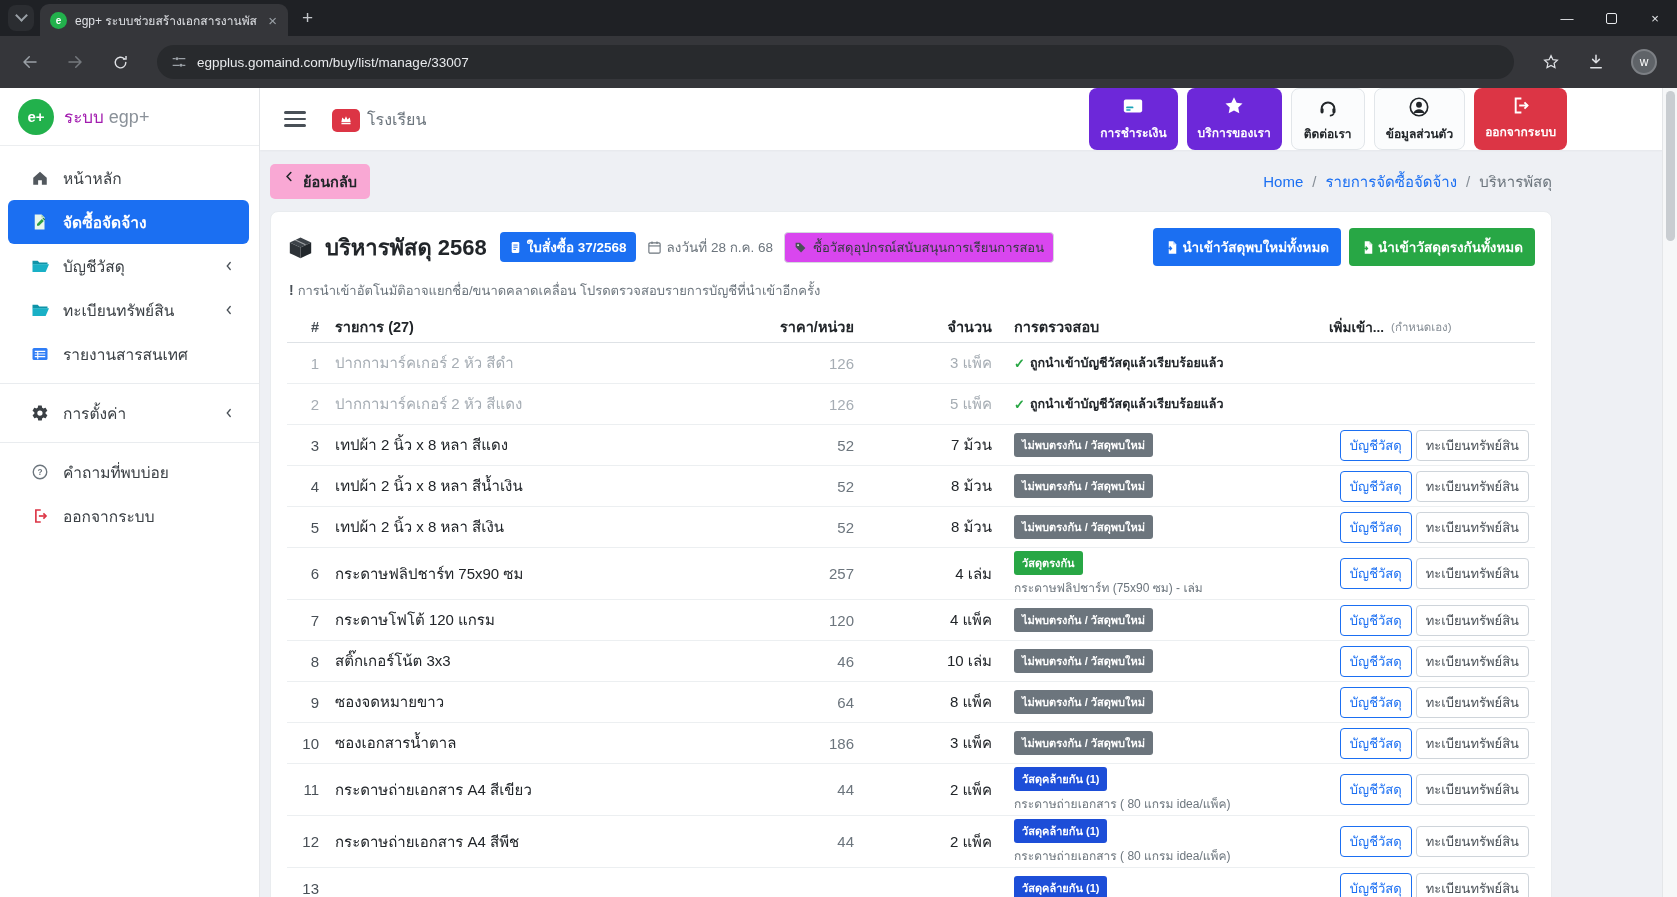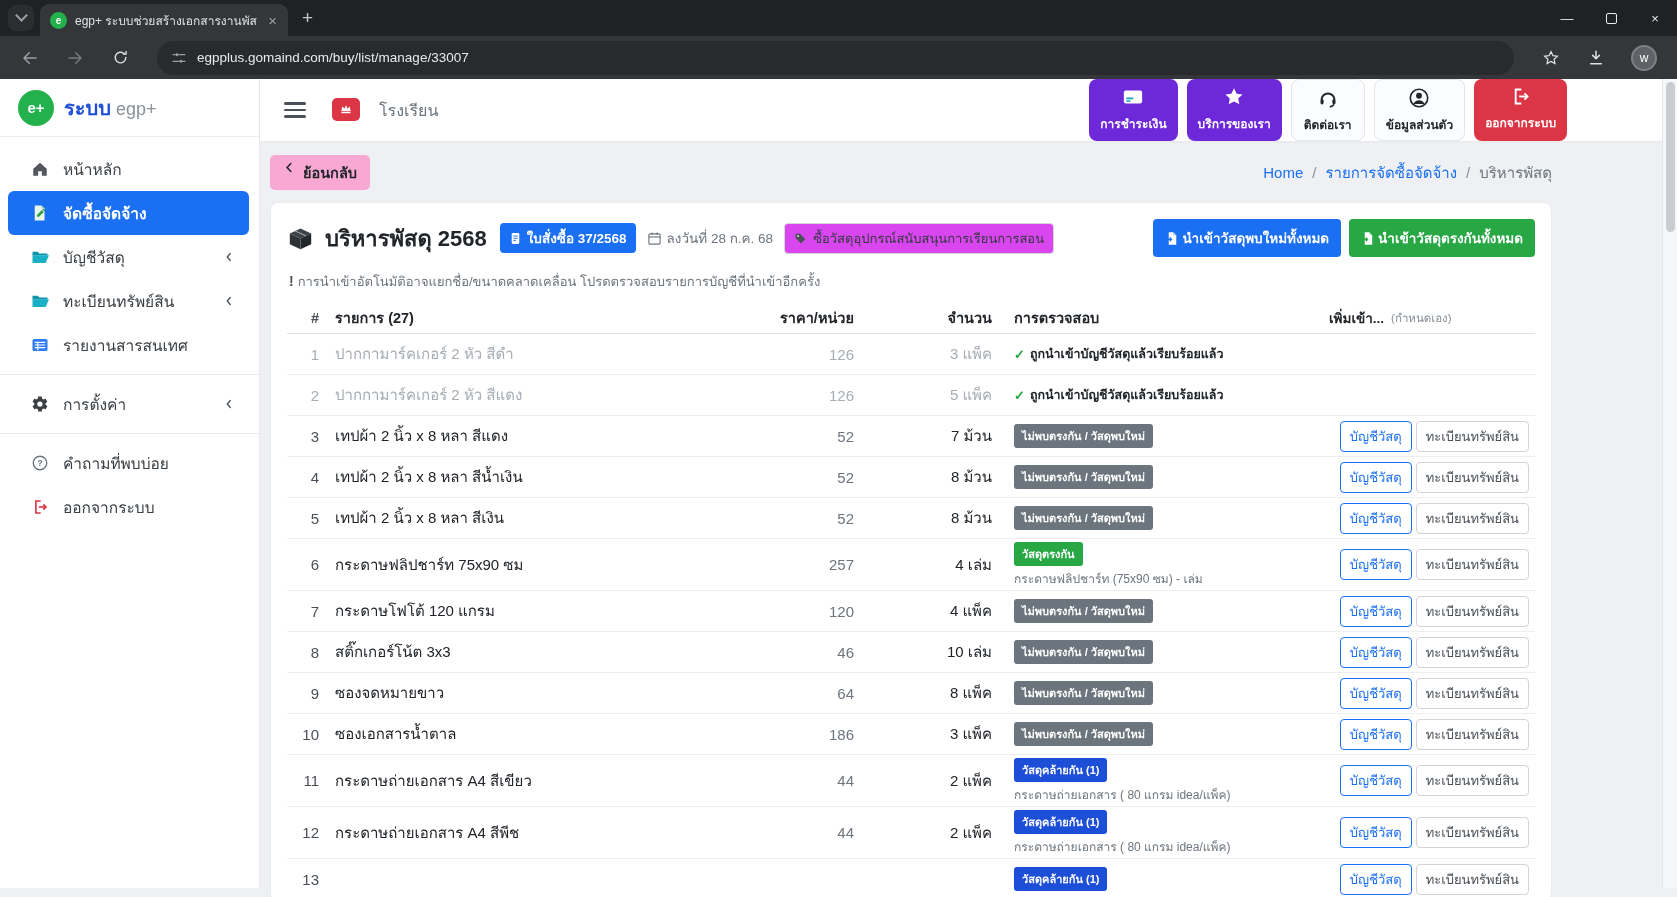--- a/index.html
+++ b/index.html
@@ -18,50 +18,50 @@
   .favicon { width:17px; height:17px; border-radius:50%; background:#22b14c; color:#fff; font-size:10px;
     font-weight:bold; display:flex; align-items:center; justify-content:center; flex:none; }
   .tab-title { font-size:12px; white-space:nowrap; overflow:hidden; flex:1; color:#dfe1e5; }
   .tab-close { color:#9aa0a6; font-size:15px; padding:0 3px; }
   .new-tab { color:#c3c6ca; font-size:19px; padding:0 14px; align-self:center; }
   .win-controls { margin-left:auto; display:flex; align-self:center; }
   .win-btn { width:44px; height:30px; display:flex; align-items:center; justify-content:center;
     color:#e8eaed; font-size:13px; }
   .win-max { width:11px; height:11px; border:1.5px solid #e8eaed; border-radius:2px; }
 
-  .toolbar { height:43px; background:#35363a; display:flex; align-items:center; padding:0 14px; gap:13px; }
+  .toolbar { height:52px; background:#35363a; display:flex; align-items:center; padding:0 14px; gap:13px; }
   .nav-ic { width:32px; height:32px; display:flex; align-items:center; justify-content:center; }
   .url-pill { flex:1; height:34px; background:#282a2d; border-radius:17px; margin:0 8px; display:flex;
     align-items:center; padding:0 14px; gap:10px; }
   .url-text { color:#e8eaed; font-size:13.5px; }
   .avatar { width:26px; height:26px; border-radius:50%; background:#5f6368; color:#fff; font-size:12px;
     display:flex; align-items:center; justify-content:center; margin:0 6px; border:2px solid #7d8085; }
 
   
   .app { display:flex; height:809px; position:relative; }
   .sidebar { width:260px; background:#fff; border-right:1px solid #e6e8eb; flex:none; }
   .brand { height:58px; display:flex; align-items:center; gap:10px; padding:0 18px; border-bottom:1px solid #eceef0; }
   .brand-circle { width:36px; height:36px; border-radius:50%; background:#22b14c; color:#fff; font-weight:bold;
     font-size:15px; display:flex; align-items:center; justify-content:center; }
-  .brand-bold { font-size:20px; font-weight:bold; color:#1d4ed8; }
+  .brand-bold { font-size:17px; font-weight:normal; color:#a21caf; }
   .brand-light { font-size:18px; color:#8a9199; margin-left:5px; }
   .side-menu { padding-top:10px; }
   .side-item { height:44px; display:flex; align-items:center; gap:13px; padding:0 14px 0 22px; margin:0 10px 0 8px;
     border-radius:6px; font-size:15.5px; color:#3b4045; cursor:pointer; }
   .side-item.active { background:#1b6ff2; color:#fff; font-weight:bold; }
   .s-icon { width:20px; display:flex; justify-content:center; flex:none; }
   .s-label { flex:1; white-space:nowrap; }
   .chev { margin-left:auto; display:flex; }
   .side-divider { height:1px; background:#e9ecef; margin:7px 0; }
 
   .main { flex:1; display:flex; flex-direction:column; min-width:0; }
   .topbar { height:80px; background:#fff; display:flex; align-items:center; padding-left:24px; box-shadow:0 1px 2px rgba(0,0,0,.04); }
   .burger { width:22px; display:flex; flex-direction:column; gap:4px; margin-right:26px; cursor:pointer; }
   .burger span { height:2.5px; background:#495057; border-radius:2px; }
-  .school { display:flex; align-items:flex-start; gap:19px;font-family:Liberation Serif, serif; }
+  .school { display:flex; align-items:flex-end; gap:7px;font-family:Liberation Serif, serif; }
   .crown-badge { width:28px; height:23px; background:#dc3545; border-radius:5px; display:flex;
     align-items:center; justify-content:center; }
   .school-label { font-size:16px; color:#6c757d; }
   .tb-buttons { margin-left:auto; display:flex; gap:9px; margin-right:110px; }
   .tb-btn { min-width:74px; padding:7px 11px 6px; border-radius:8px; display:flex; flex-direction:column;
     align-items:center; gap:3px; font-size:12px; font-weight:bold; cursor:pointer; }
   .tb-btn.teal { background:#6d28d9; color:#fff; }
   .tb-btn.light { background:#fbfcfd; color:#212529; border:1px solid #e2e6ea; }
   .tb-btn.red { background:#dc3545; color:#fff; }
 

